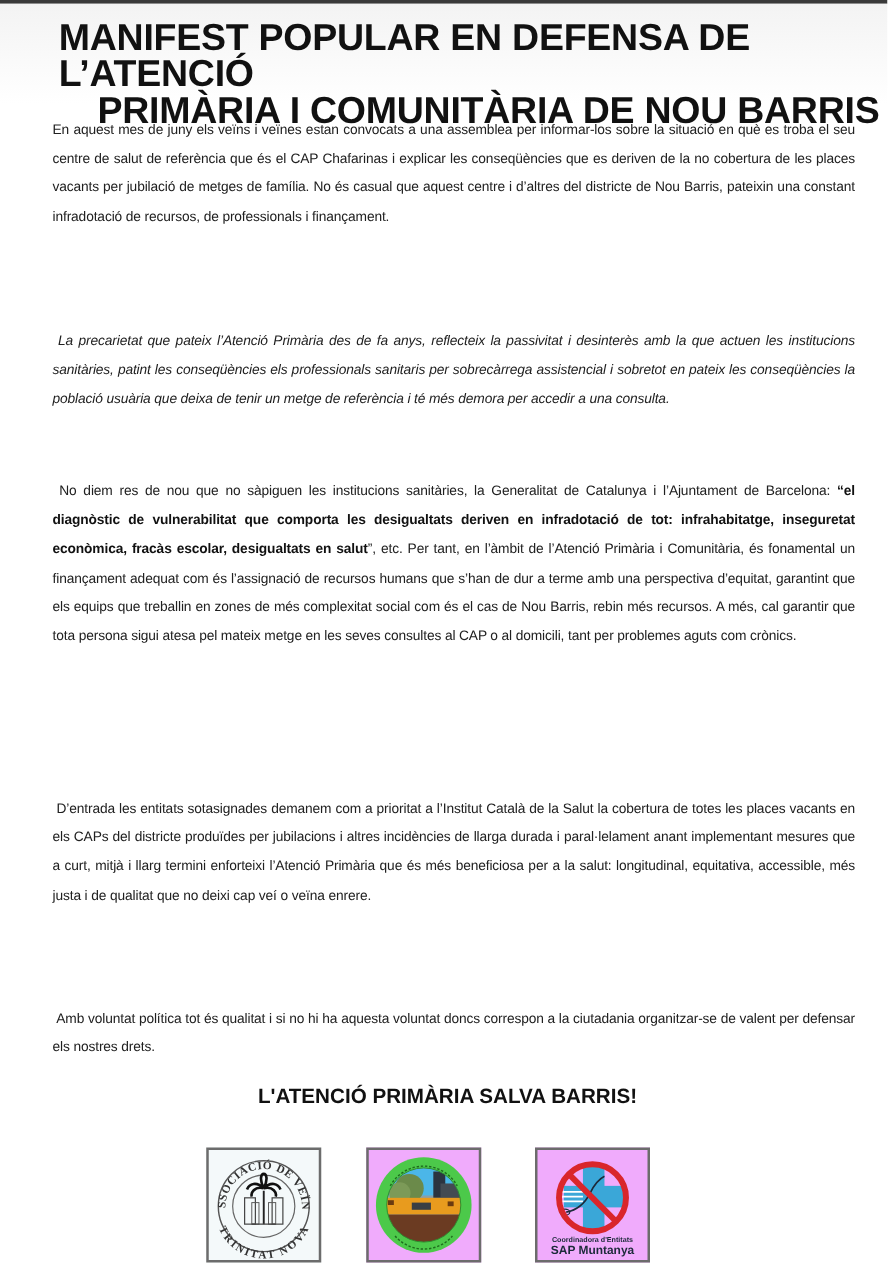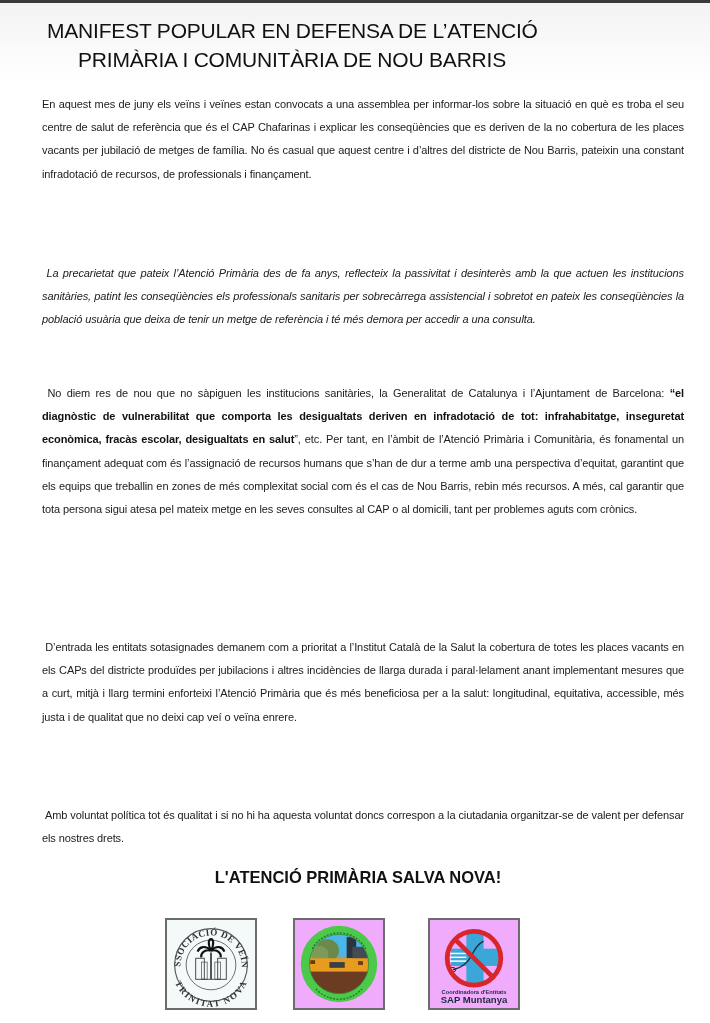--- a/index.html
+++ b/index.html
@@ -10,21 +10,21 @@
       color: #1f1f1f;
       position: relative;
     }
     .topbar { position: absolute; left: 0; top: 0; width: 710px; height: 3px; background: #3a3a3a; }
     .header-bg {
       position: absolute; left: 0; top: 3px; width: 710px; height: 80px;
       background: linear-gradient(#f3f3f3, #ffffff);
     }
     .title {
       position: absolute; top: 16px; left: 0; width: 710px;
-      font-weight: normal; font-size: 21px; line-height: 29px; color: #111;
+      font-weight: bold; font-size: 30px; line-height: 29px; color: #111;
       letter-spacing: -0.2px;
     }
     .title .l1 { display: block; padding-left: 47px; }
     .title .l2 { display: block; padding-left: 78px; }
     .para {
       position: absolute; left: 42px; width: 642px;
       font-size: 11px; line-height: 23.2px;
       text-align: justify; color: #202020;
       letter-spacing: -0.1px;
     }
@@ -57,21 +57,21 @@
   <span class="l1">MANIFEST POPULAR EN DEFENSA DE L’ATENCIÓ</span>
   <span class="l2">PRIMÀRIA I COMUNITÀRIA DE NOU BARRIS</span>
 </h1>
 
 <p class="para" id="p1" style="margin:0;">En aquest mes de juny els veïns i veïnes estan convocats a una assemblea per informar-los sobre la situació en què es troba el seu centre de salut de referència que és el CAP Chafarinas i explicar les conseqüències que es deriven de la no cobertura de les places vacants per jubilació de metges de família. No és casual que aquest centre i d’altres del districte de Nou Barris, pateixin una constant infradotació de recursos, de professionals i finançament.</p>
 <p class="para" id="p2" style="margin:0;">&nbsp;<span>La precarietat que pateix l’Atenció Primària des de fa anys, reflecteix la passivitat i desinterès amb la que actuen les institucions sanitàries, patint les conseqüències els professionals sanitaris per sobrecàrrega assistencial i sobretot en pateix les conseqüències la població usuària que deixa de tenir un metge de referència i té més demora per accedir a una consulta.</span></p>
 <p class="para" id="p3" style="margin:0;">&nbsp;<span>No diem res de nou que no sàpiguen les institucions sanitàries, la Generalitat de Catalunya i l’Ajuntament de Barcelona: </span><b>“el diagnòstic de vulnerabilitat que comporta les desigualtats deriven en infradotació de tot: infrahabitatge, inseguretat econòmica, fracàs escolar, desigualtats en salut</b><span>”, etc. Per tant, en l’àmbit de l’Atenció Primària i Comunitària, és fonamental un finançament adequat com és l’assignació de recursos humans que s’han de dur a terme amb una perspectiva d’equitat, garantint que els equips que treballin en zones de més complexitat social com és el cas de Nou Barris, rebin més recursos. A més, cal garantir que tota persona sigui atesa pel mateix metge en les seves consultes al CAP o al domicili, tant per problemes aguts com crònics.</span></p>
 <p class="para" id="p4" style="margin:0;">&nbsp;<span>D’entrada les entitats sotasignades demanem com a prioritat a l’Institut Català de la Salut la cobertura de totes les places vacants en els CAPs del districte produïdes per jubilacions i altres incidències de llarga durada i paral·lelament anant implementant mesures que a curt, mitjà i llarg termini enforteixi l’Atenció Primària que és més beneficiosa per a la salut: longitudinal, equitativa, accessible, més justa i de qualitat que no deixi cap veí o veïna enrere.</span></p>
 <p class="para" id="p5" style="margin:0;">&nbsp;<span>Amb voluntat política tot és qualitat i si no hi ha aquesta voluntat doncs correspon a la ciutadania organitzar-se de valent per defensar els nostres drets.</span></p>
 
-<div class="slogan">L'ATENCIÓ PRIMÀRIA SALVA NOVA!</div>
+<div class="slogan">L'ATENCIÓ PRIMÀRIA SALVA BARRIS!</div>
 
 <div class="logo" id="logo1">
   <svg viewBox="0 0 92 92">
     <defs>
       <path id="arcTop" d="M14,48 A32,32 0 0,1 78,48"></path>
       <path id="arcBot" d="M12,50 A34,34 0 0,0 80,50"></path>
     </defs>
     <circle cx="46" cy="47" r="38" fill="none" stroke="#555" stroke-width="1.2"></circle>
     <circle cx="46" cy="47" r="26" fill="none" stroke="#666" stroke-width="1"></circle>
     <text font-family="Liberation Serif, serif" font-size="9.5" font-weight="bold" fill="#333" letter-spacing="0.5">

